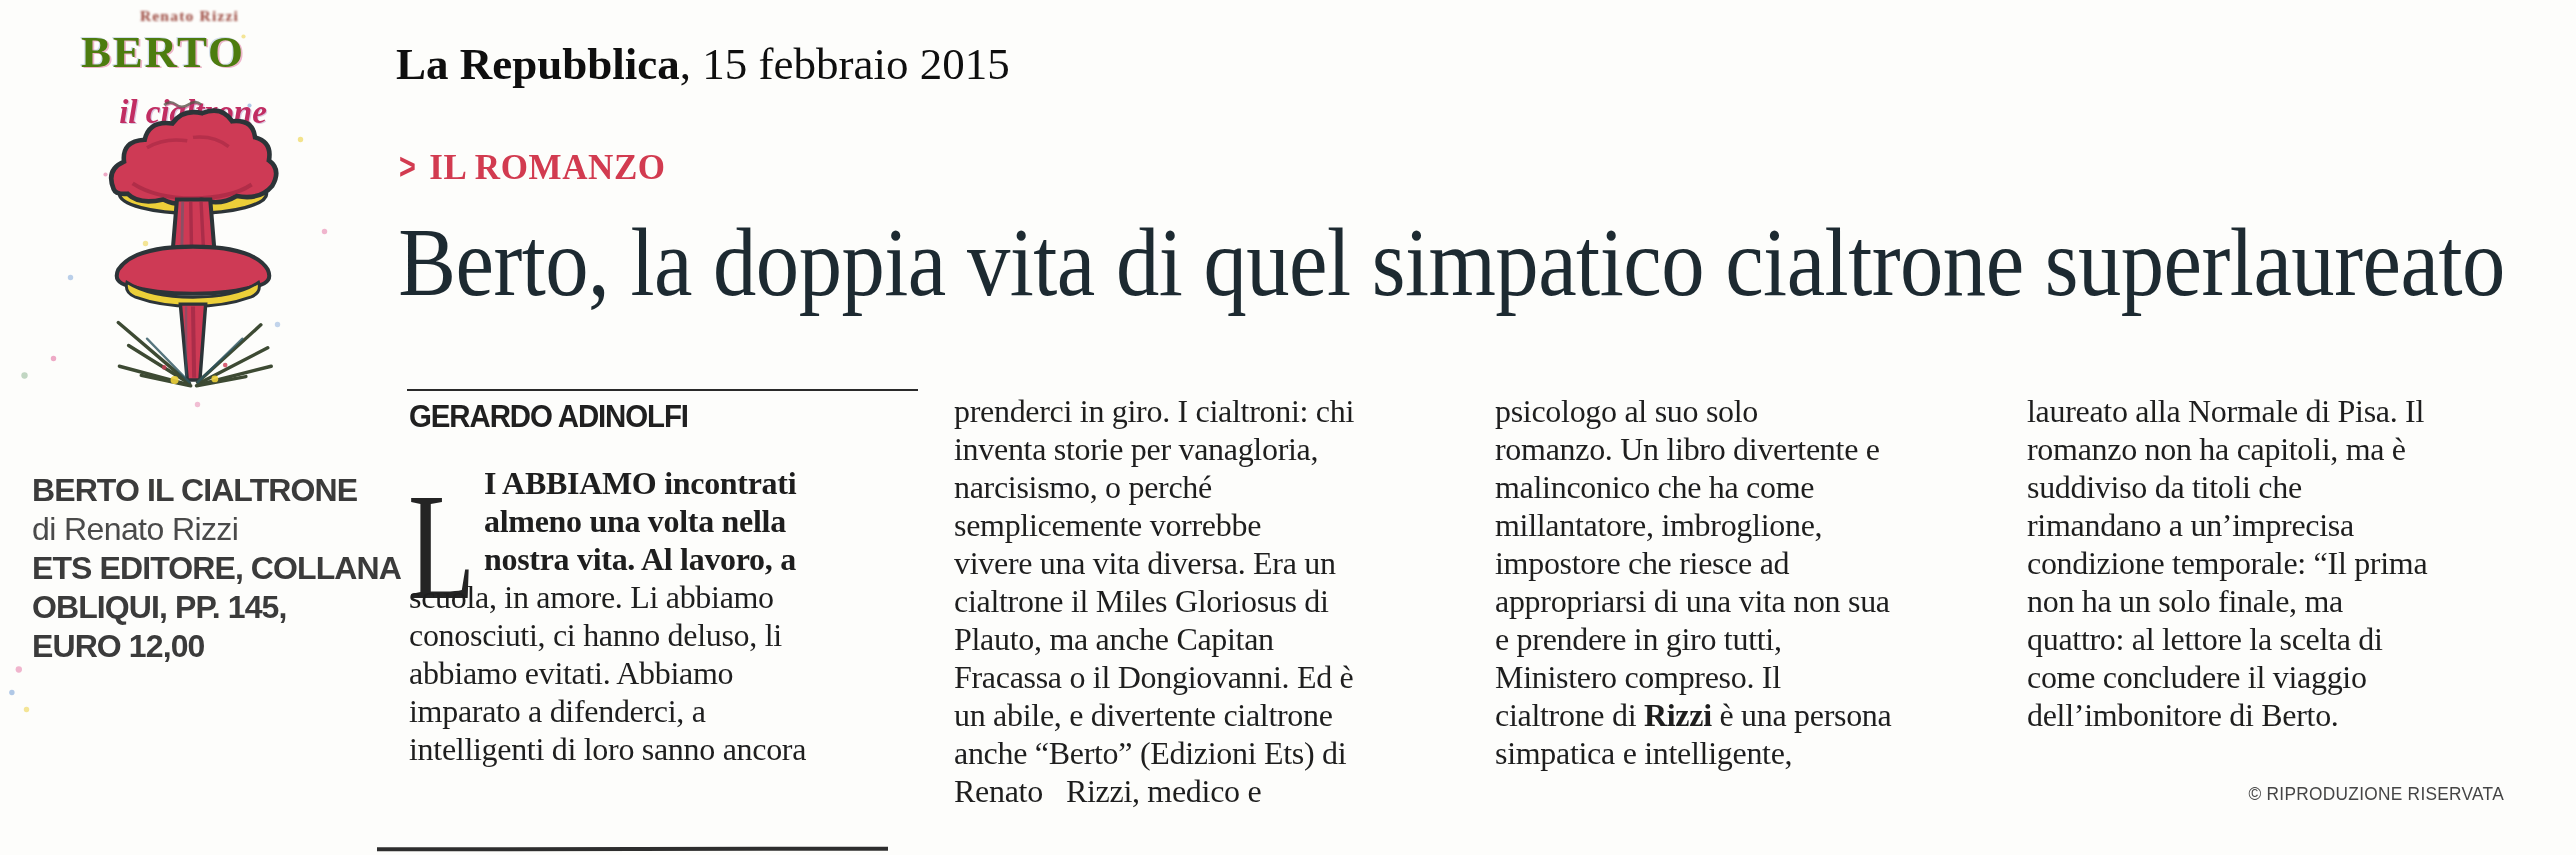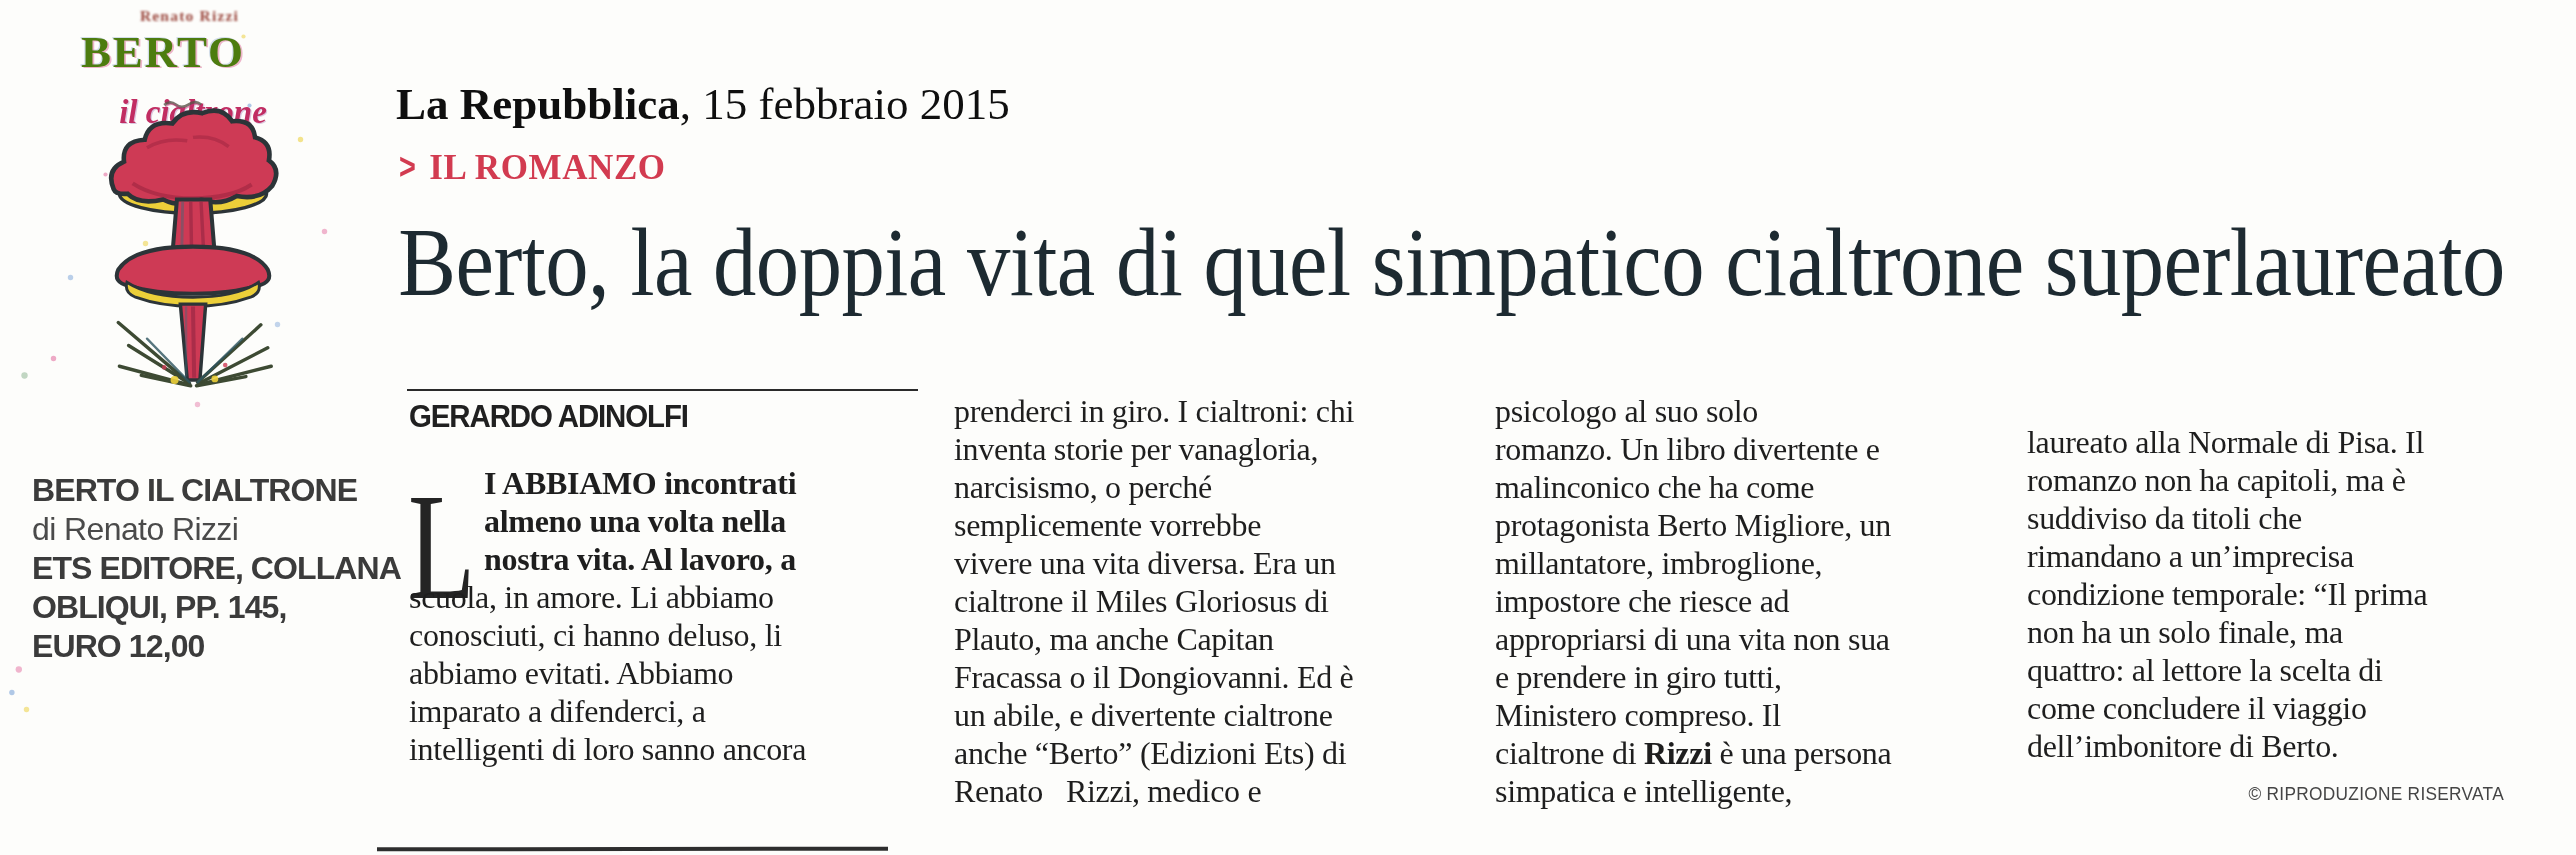--- a/index.html
+++ b/index.html
@@ -6,21 +6,20 @@
   .page{
     position:relative; width:2576px; height:855px;
     background:#fdfdfb; overflow:hidden;
     font-family:"Liberation Serif", serif;
   }
   
   .source-line{
     position:absolute; left:396px; top:40px;
     font:400 45px/1.1 "Liberation Serif", serif; color:#0f0f0f;
     white-space:nowrap;
-    margin-top:40px;
   }
   .source-line .src-name{font-weight:700;}
   
   .cover-author{
     position:absolute; left:109px; top:8px; width:161px;
     text-align:center; font:700 15.5px/1 "Liberation Serif", serif;
     color:#9c4a40; letter-spacing:1.2px; filter:blur(0.9px);
   }
   .cover-title{
     position:absolute; left:81px; top:23px; width:225px;
@@ -94,21 +93,21 @@
     position:absolute; left:409px; top:400px;
     font:700 32px/1 "Liberation Sans", sans-serif; color:#202020;
     letter-spacing:-1.2px; transform:scaleX(.92); transform-origin:left top;
     white-space:nowrap;
   }
   
   .col{position:absolute; width:524px;}
   .col-1{left:409px; top:464px;}
   .col-2{left:954px; top:392px;}
   .col-3{left:1495px; top:392px;}
-  .col-4{left:2027px; top:392px;margin-top:31px;}
+  .col-4{left:2027px; top:392px;}
   .line{
     font:400 32px/38px "Liberation Serif", serif; color:#1e1e1e;
     letter-spacing:-0.3px; white-space:nowrap; height:38px;
   }
   .line b{font-weight:700;}
   .col-1 .indent{margin-left:75px;font-weight:bold;}
   .drop-cap{
     position:absolute; left:408px; top:470px;
     font:400 153px/1 "Liberation Serif", serif; color:#242424;
     transform:scaleX(.72); transform-origin:left top;
@@ -229,21 +228,20 @@
     <div class="line">Fracassa o il Dongiovanni. Ed è</div>
     <div class="line">un abile, e divertente cialtrone</div>
     <div class="line">anche “Berto” (Edizioni Ets) di</div>
     <div class="line">Renato&nbsp;&nbsp;&nbsp;Rizzi, medico e</div>
   </div>
 
   <div class="col col-3">
     <div class="line">psicologo al suo solo</div>
     <div class="line">romanzo. Un libro divertente e</div>
     <div class="line">malinconico che ha come</div>
-    <div class="line">protagonista Berto Migliore, un</div>
     <div class="line">millantatore, imbroglione,</div>
     <div class="line">impostore che riesce ad</div>
     <div class="line">appropriarsi di una vita non sua</div>
     <div class="line">e prendere in giro tutti,</div>
     <div class="line">Ministero compreso. Il</div>
     <div class="line">cialtrone di <b>Rizzi</b> è una persona</div>
     <div class="line">simpatica e intelligente,</div>
   </div>
 
   <div class="col col-4">

